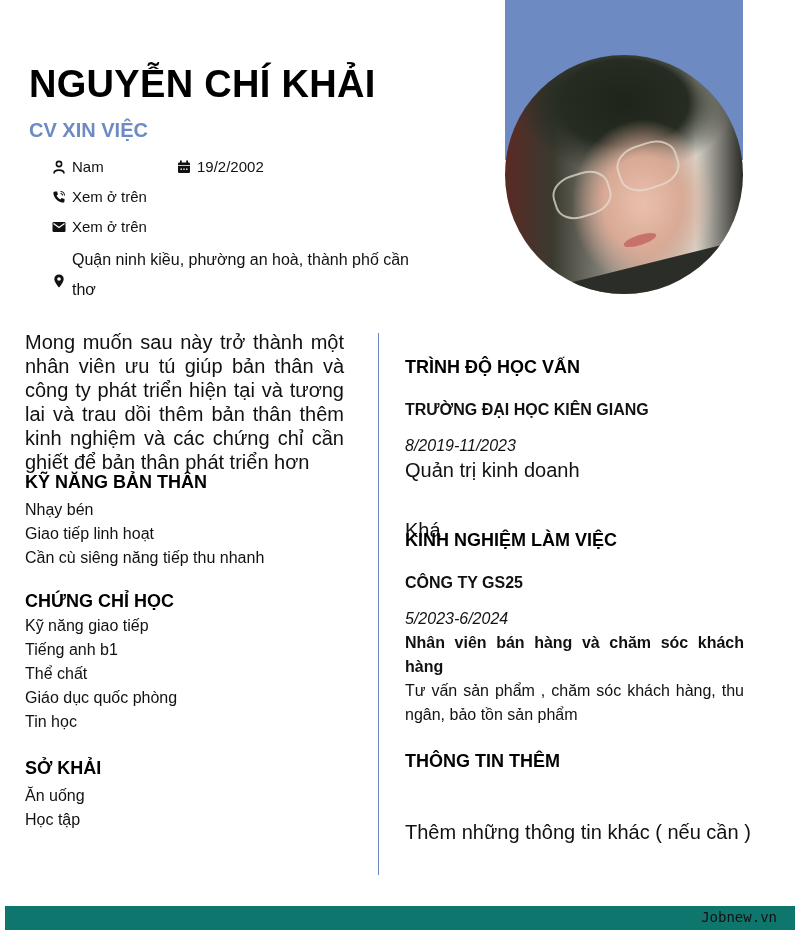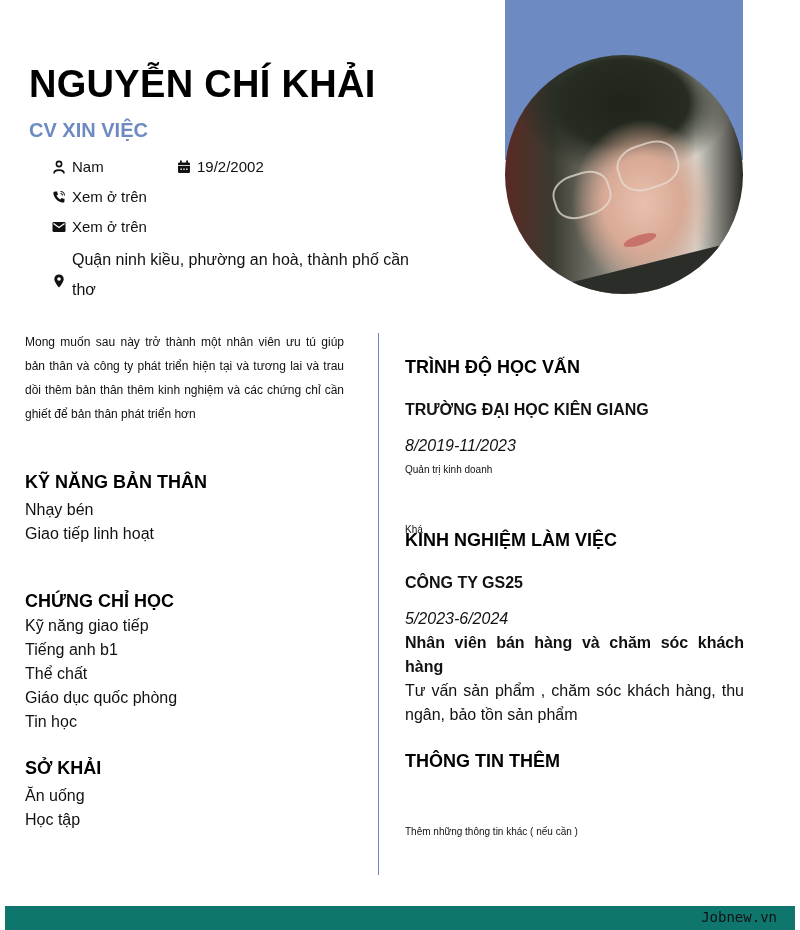--- a/index.html
+++ b/index.html
@@ -28,29 +28,29 @@
 
     .info { position: absolute; left: 52px; font-size: 15px; color: #111; display: flex; align-items: center; white-space: nowrap; }
     .info .ico { width: 14px; height: 14px; margin-right: 6px; display: inline-flex; align-items: center; justify-content: center; }
     .info svg { width: 14px; height: 14px; }
     .info-address { position: absolute; left: 52px; top: 245px; width: 380px; font-size: 16px; line-height: 30px; display: flex; align-items: center; }
     .info-address .ico { width: 14px; height: 14px; margin-right: 6px; flex: 0 0 14px; }
     .info-address .ico svg { width: 14px; height: 14px; }
 
     .divider { position: absolute; left: 378px; top: 333px; width: 1px; height: 542px; background: #6d8bc2; }
 
-    .objective { position: absolute; left: 25px; top: 330px; width: 319px; font-size: 12px; line-height: 24px; text-align: justify; }
+    .objective { position: absolute; left: 25px; top: 330px; width: 319px; font-size: 20px; line-height: 24px; text-align: justify; }
 
     .sec-title { position: absolute; font-size: 18px; font-weight: 700; color: #000; white-space: nowrap; }
     .list { position: absolute; font-size: 16px; line-height: 24px; }
     .list div { white-space: nowrap; }
 
     .sub-title { position: absolute; font-size: 16px; font-weight: 700; white-space: nowrap; }
     .date { position: absolute; font-size: 16px; font-style: italic; white-space: nowrap; }
-    .plain { position: absolute; font-size: 10px; line-height: 24px; }
+    .plain { position: absolute; font-size: 20px; line-height: 24px; }
     .job { position: absolute; left: 405px; top: 631px; width: 339px; font-size: 16px; line-height: 24px; font-weight: 700; text-align: justify; }
     .job-desc { position: absolute; left: 405px; top: 679px; width: 339px; font-size: 16px; line-height: 24px; text-align: justify; }
 
     .footer { position: absolute; left: 5px; top: 906px; width: 790px; height: 24px; background: #0f766e; }
     .footer-brand { position: absolute; right: 18px; top: 3px; font-family: "DejaVu Sans Mono", "Liberation Mono", monospace; font-size: 14px; color: #111; }
   </style>
 </head>
 <body>
 
 <div class="blue-panel"></div>
@@ -117,20 +117,21 @@
 </div>
 
 <div class="divider"></div>
 
 <div class="objective">Mong muốn sau này trở thành một nhân viên ưu tú giúp bản thân và công ty phát triển hiện tại và tương lai và trau dồi thêm bản thân thêm kinh nghiệm và các chứng chỉ cần ghiết để bản thân phát triển hơn</div>
 
 <div class="sec-title" style="left:25px; top:472px;">KỸ NĂNG BẢN THÂN</div>
 <div class="list" style="left:25px; top:498px;">
   <div>Nhạy bén</div>
   <div>Giao tiếp linh hoạt</div>
+  <div>Cần cù siêng năng tiếp thu nhanh</div>
 </div>
 
 <div class="sec-title" style="left:25px; top:591px;">CHỨNG CHỈ HỌC</div>
 <div class="list" style="left:25px; top:614px;">
   <div>Kỹ năng giao tiếp</div>
   <div>Tiếng anh b1</div>
   <div>Thể chất</div>
   <div>Giáo dục quốc phòng</div>
   <div>Tin học</div>
 </div>

